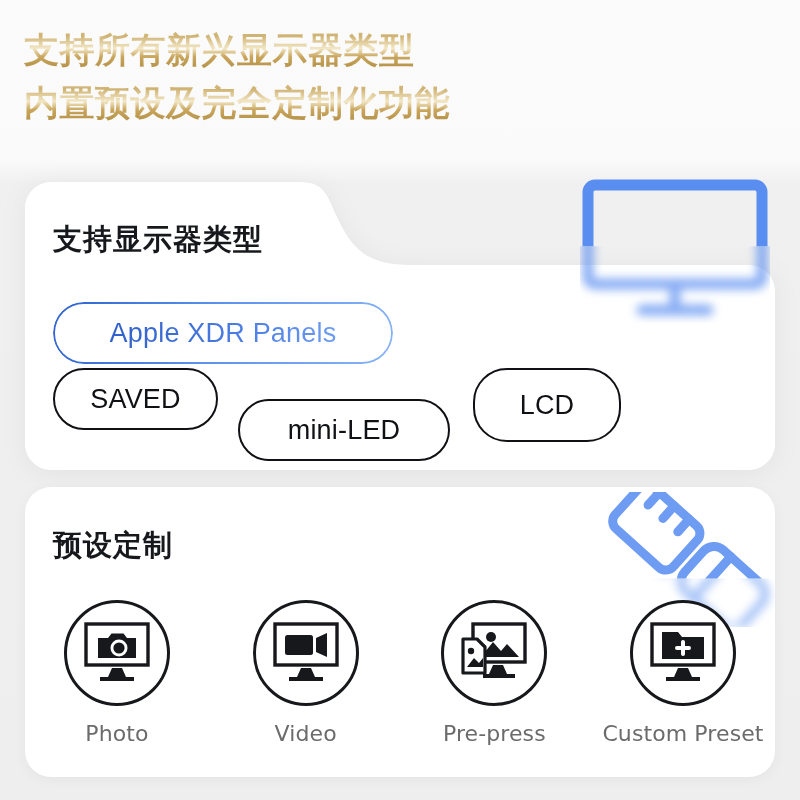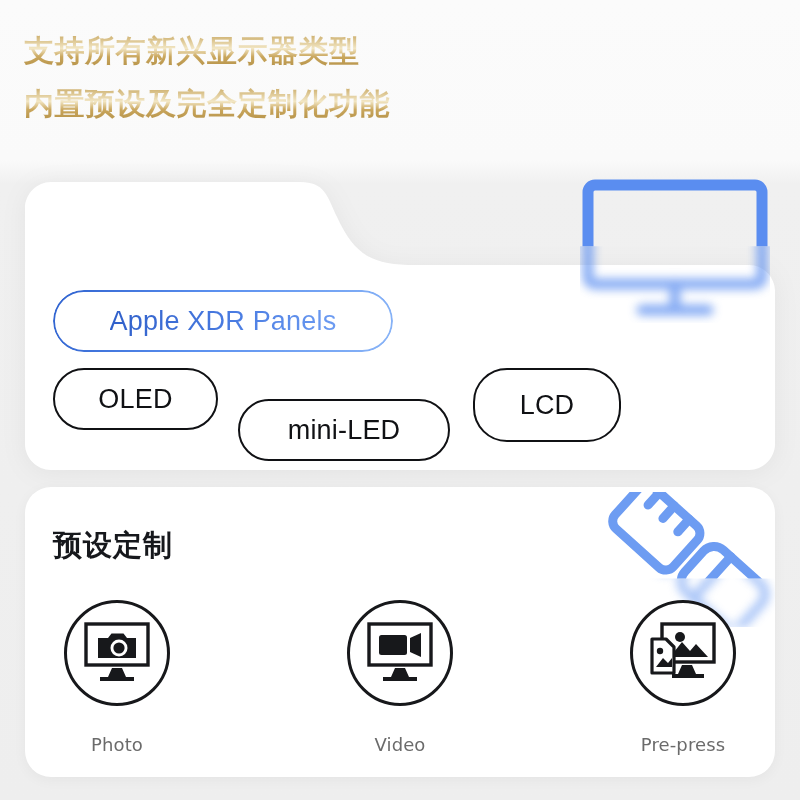--- a/index.html
+++ b/index.html
@@ -16,21 +16,21 @@
   }
 
   
   .headline {
     position: absolute;
     left: 24px;
     top: 24px;
     width: 740px;
   }
   .headline-line {
-    font-size: 30px;
+    font-size: 35px;
     line-height: 53px;
     font-weight: 700;
     letter-spacing: 0.5px;
     background: linear-gradient(to bottom,
         #e4d2a1 0%,
         #cfb272 22%,
         #f2e6c4 46%,
         #c9a65c 62%,
         #b08d44 88%,
         #caa75e 100%);
@@ -182,22 +182,22 @@
     height: 106px;
     border: 3.2px solid #17181b;
     border-radius: 50%;
     box-sizing: border-box;
     display: flex;
     align-items: center;
     justify-content: center;
     background: #fff;
   }
   .preset-label {
-    margin-top: 28px;
-    font-size: 18px;
+    margin-top: 15px;
+    font-size: 22px;
     color: #6b6b6b;
     letter-spacing: 0.1px;
     white-space: nowrap;
     font-family: "DejaVu Sans", "Liberation Sans", sans-serif;
   }
 </style>
 </head>
 <body>
 
 <div class="headline">
@@ -208,28 +208,29 @@
 <div class="card" id="card-panels">
   <svg class="card-shape" viewBox="0 0 750 288" preserveAspectRatio="none">
     <path d="M26,0 H275 C300,0 302,14 312,35
              C330,74 348,83 390,83
              H724 C738,83 750,95 750,109
              V262 C750,276 738,288 724,288
              H26 C12,288 0,276 0,262
              V26 C0,12 12,0 26,0 Z" fill="#ffffff"></path>
   </svg>
 
-
-  <div class="pill accent" style="left:28px; top:108px; width:340px; height:62px;">
+  <div class="card-title" style="left:28px; top:38px;">支持显示器类型</div>
+
+  <div class="pill accent" style="left:28px; top:120px; width:340px; height:62px;">
     <span class="pill-frame"></span>
     <span class="pill-label">Apple XDR Panels</span>
   </div>
 
   <div class="pill dark" style="left:28px; top:186px; width:165px; height:62px;">
-    <span>OLED</span>
+    <span>SAVED</span>
   </div>
 
   <div class="pill dark" style="left:213px; top:186px; width:212px; height:62px;margin-top:31px;">
     <span>mini-LED</span>
   </div>
 
   <div class="pill dark" style="left:448px; top:186px; width:148px; height:74px;">
     <span>LCD</span>
   </div>
 </div>
@@ -309,15 +310,26 @@
         <path d="M22 36 l12-15 8 9 6-7 12 13 z" fill="#17181b"></path>
         <circle cx="32" cy="16" r="5" fill="#17181b"></circle>
         <path d="M4 18 h14 l8 8 v26 H4 z" fill="#fff" stroke="#17181b" stroke-width="3.2" stroke-linejoin="round"></path>
         <path d="M8 46 l7-9 5 5 4-5 v9 z" fill="#17181b"></path>
         <circle cx="12" cy="30" r="3.2" fill="#17181b"></circle>
       </svg>
     </div>
     <div class="preset-label">Pre-press</div>
   </div>
 
+  <div class="preset-item">
+    <div class="preset-circle">
+      <svg width="70" height="64" viewBox="0 0 70 64">
+        <rect x="4" y="3" width="62" height="41" fill="none" stroke="#17181b" stroke-width="3.4"></rect>
+        <path d="M30 47 h10 l4 9 h8 v4 H18 v-4 h8 z" fill="#17181b"></path>
+        <path d="M14 11 h16 l4 5 h22 v22 H14 z" fill="#17181b"></path>
+        <path d="M35 21 v12 M29 27 h12" stroke="#fff" stroke-width="4" stroke-linecap="round"></path>
+      </svg>
+    </div>
+    <div class="preset-label">Custom Preset</div>
+  </div>
 
 
 </div>
 
 </body></html>

